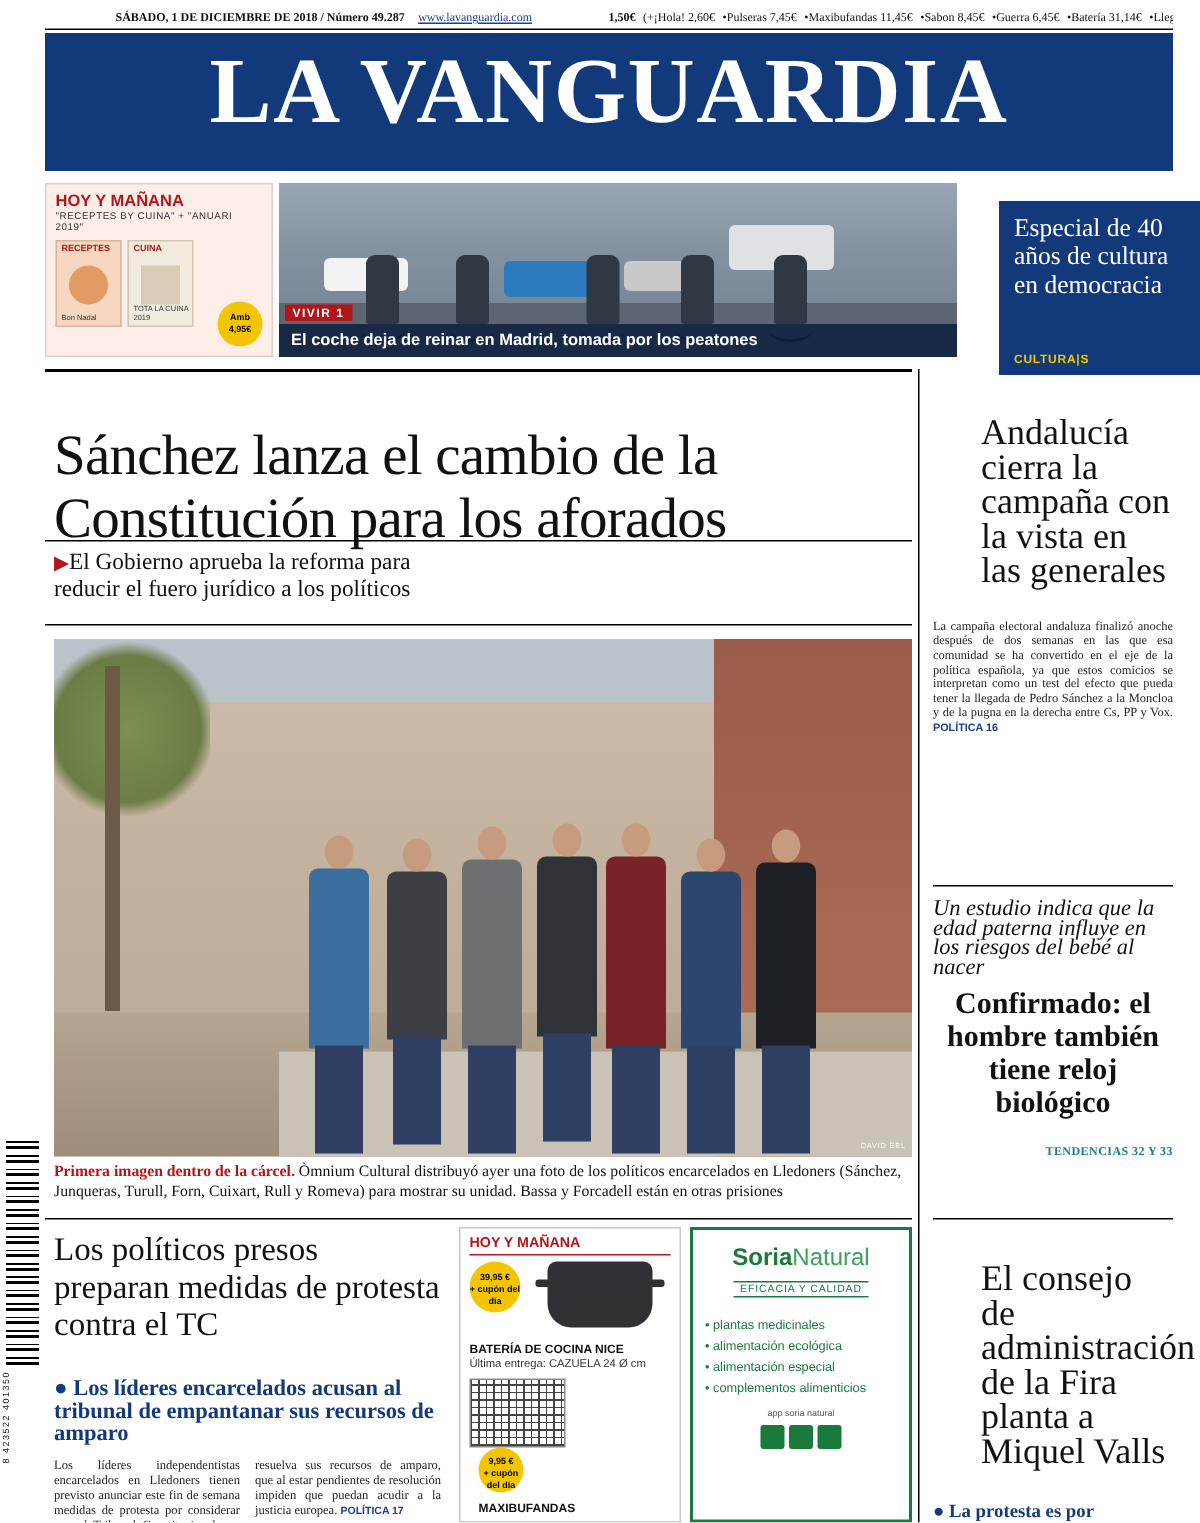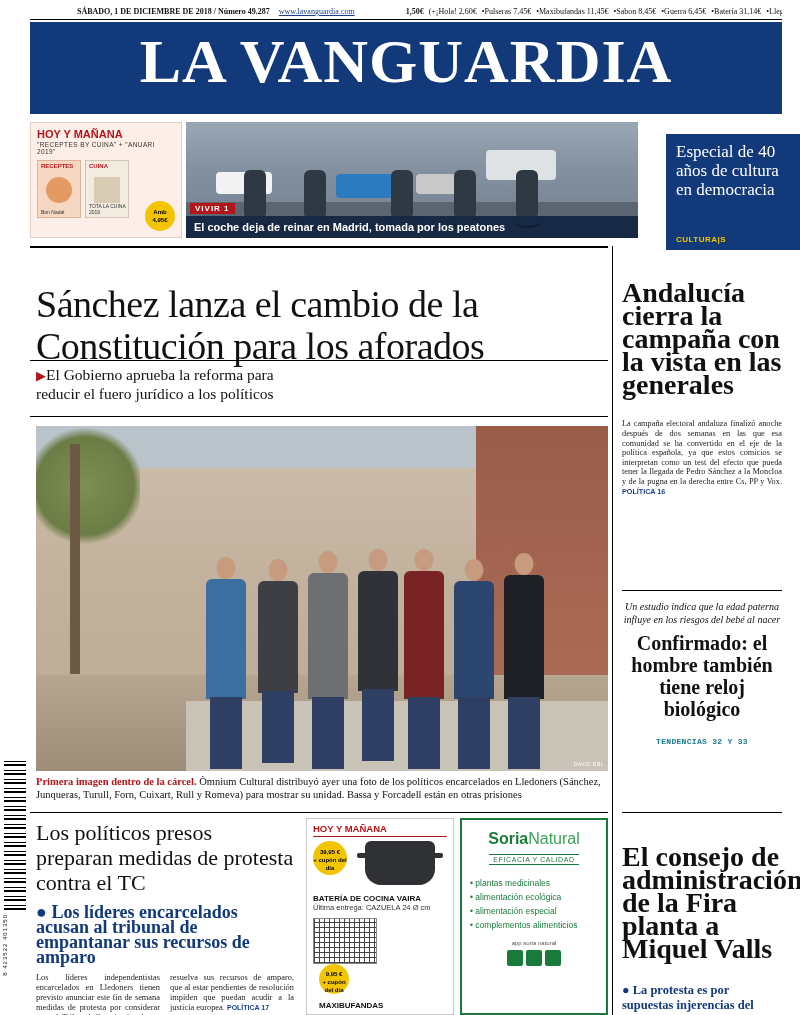--- a/index.html
+++ b/index.html
@@ -219,21 +219,21 @@
   .cap-rule { position: absolute; left: 30px; top: 812px; width: 578px; height: 1px; background: #000; }
 
   
   .bl {
     position: absolute; left: 36px; top: 820px; width: 258px;
   }
   .bl h2 {
     margin: 0; font-size: 22px; line-height: 25px; font-weight: normal;
   }
   .bl .bullet {
-    margin-top: 10px; font-size: 18px; line-height: 15px; color: #123a7a; font-weight: bold;
+    margin-top: 24px; font-size: 15px; line-height: 15px; color: #123a7a; font-weight: bold;
     font-family: "Liberation Serif", serif;
   }
   .bl .bullet .dot { color: #123a7a; }
   .bl .body {
     margin-top: 8px; font-size: 8.4px; line-height: 10px; color: #222;
     column-count: 2; column-gap: 10px; text-align: justify;
     height: 72px; overflow: hidden;
   }
   .bl .body .ref { color: #1a3f8f; font-weight: bold; font-family: "Liberation Sans", sans-serif; font-size: 7px; }
 
@@ -297,41 +297,41 @@
     margin-top: 8px; font-family: "Liberation Sans", sans-serif; font-size: 6px; color: #555;
   }
   .ad-soria .badges { margin-top: 4px; display: flex; gap: 3px; justify-content: center; }
   .ad-soria .badge { width: 16px; height: 16px; background: #1a7a3c; border-radius: 2px; }
 
   
   .rcol-rule { position: absolute; left: 612px; top: 246px; width: 1px; height: 769px; background: #000; }
   .rcol { position: absolute; left: 622px; width: 160px; }
 
   .r-head {
-    font-size: 28px; line-height: 23px; font-weight: bold;
+    font-size: 24px; line-height: 23px; font-weight: normal; margin-left: 32px;
   }
   .r-bullet {
     margin-top: 8px; font-size: 12.5px; line-height: 15px; color: #123a7a; font-weight: bold;
   }
   .r-body {
     margin-top: 7px; font-size: 8.3px; line-height: 9.6px; text-align: justify; color: #222;
   }
   .r-body .ref { color: #1a3f8f; font-weight: bold; font-family: "Liberation Sans", sans-serif; font-size: 7.2px; }
 
   .r-rule { position: absolute; left: 622px; width: 160px; height: 1px; background: #000; }
 
   .r-kicker {
-    font-style: italic; font-size: 10px; line-height: 13px; text-align: center; color: #111;
+    font-style: italic; font-size: 15px; line-height: 13px; color: #111;
   }
   .r-head2 {
     margin-top: 6px; font-size: 20px; line-height: 22px; text-align: center;
   }
   .r-sec {
-    margin-top: 8px; text-align: center; color: #1a7a8f;
-    font-family: Liberation Mono, monospace; font-size: 8px; font-weight: bold; letter-spacing: .3px;
+    margin-top: 8px; text-align: right; color: #1a7a8f;
+    font-family: Liberation Serif, serif; font-size: 8px; font-weight: bold; letter-spacing: .3px;
   }
 
   
   .barcode {
     position: absolute; left: 4px; top: 760px; width: 22px; height: 150px;
     background:
       repeating-linear-gradient(0deg,#000 0 2px, #fff 2px 4px, #000 4px 5px, #fff 5px 9px);
   }
   .barcode-num {
     position: absolute; left: 2px; top: 914px; width: 26px;
@@ -476,21 +476,21 @@
 <div class="ad-hm">
   <div class="hm">HOY Y MAÑANA</div>
   <div class="hr"></div>
   <div>
     <span class="pricebubble">
       <span>39,95 €</span><br>
       <span>+ cupón del día</span>
     </span>
     <span class="pot"></span>
   </div>
-  <div class="t1">BATERÍA DE COCINA VAIRA</div>
+  <div class="t1">BATERÍA DE COCINA NICE</div>
   <div class="t2">Última entrega: CAZUELA 24 Ø cm</div>
   <div>
     <span class="grid"></span>
     <span class="gridtxt">
       <span class="pricebubble" style="width:30px;height:30px;padding-top:6px;">
         <span>9,95 €</span><br>
         <span>+ cupón del día</span>
       </span>
       <span class="t3">MAXIBUFANDAS Y CUELLOS NICE THINGS</span>
     </span>

